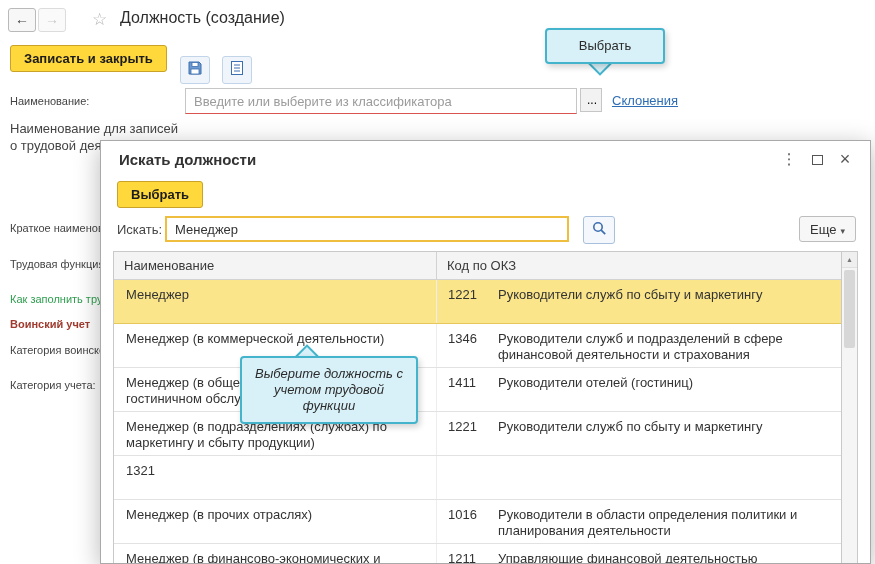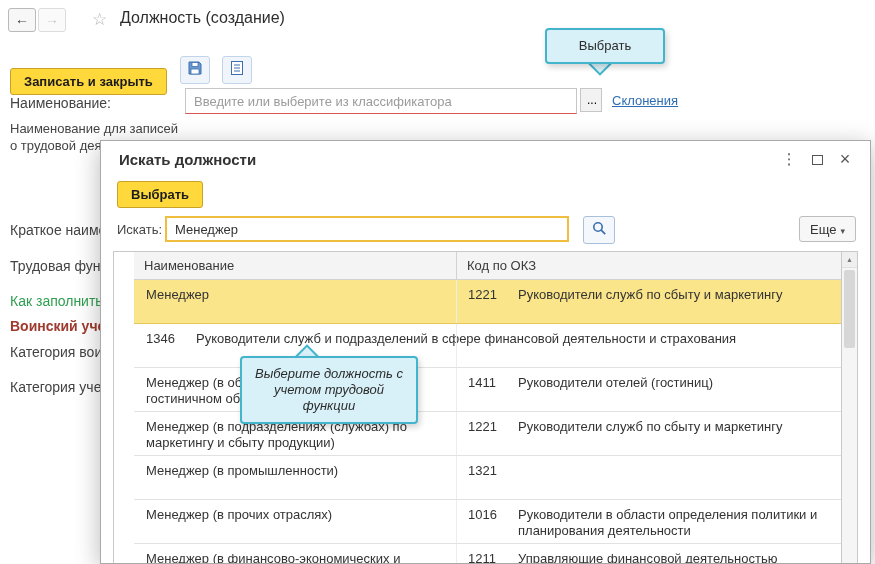--- a/index.html
+++ b/index.html
@@ -8,26 +8,26 @@
     background:#ffffff;font-family:"Liberation Sans",sans-serif;color:#333;
   }
   
   .navbtn{position:absolute;width:26px;height:22px;border:1px solid #b9b9b9;border-radius:3px;
     background:#f7f7f7;text-align:center;line-height:20px;font-size:14px;color:#3c3c3c;cursor:pointer;}
   .navbtn.disabled{color:#c9c9c9;background:#fafafa;border-color:#dcdcdc;}
   .star{position:absolute;left:92px;top:9px;font-size:17px;color:#b3b3b3;}
   .page-title{position:absolute;left:120px;top:9px;font-size:16px;color:#2e2e2e;}
   .btn-yellow{background:#ffd83c;border:1px solid #c9a227;border-radius:3px;
     font-size:13px;font-weight:600;color:#1c1c1c;padding:5px 13px;cursor:pointer;font-family:inherit;}
-  #save-close{position:absolute;left:10px;top:68px;}
+  #save-close{position:absolute;left:10px;top:45px;}
   .iconbtn{position:absolute;width:28px;height:26px;border:1px solid #c2d4e8;background:#eff5fb;
     border-radius:3px;display:flex;align-items:center;justify-content:center;cursor:pointer;}
   #ib-save{left:180px;top:56px;}
   #ib-list{left:222px;top:56px;}
-  .flabel{position:absolute;left:10px;font-size:14px;color:#444;white-space:nowrap;}
+  .flabel{position:absolute;left:10px;font-size:11px;color:#444;white-space:nowrap;}
   #name-label{top:95px;}
   #name-input{position:absolute;left:185px;top:88px;width:392px;height:24px;box-sizing:border-box;
     border:1px solid #c6c6c6;border-bottom:1px solid #d9534f;padding:12px 8px;font-size:13px;color:#333;
     font-family:inherit;}
   #name-input::placeholder{color:#9b9b9b;}
   #ellipsis-btn{position:absolute;left:580px;top:88px;width:22px;height:24px;border:1px solid #c6c6c6;
     background:#f2f2f2;font-size:12px;line-height:18px;text-align:center;cursor:pointer;font-family:inherit;}
   .link{color:#2e6db4;text-decoration:underline;font-size:13px;cursor:pointer;}
   #declensions{position:absolute;left:612px;top:93px;}
   #records-label{position:absolute;left:10px;top:120px;width:178px;font-size:13px;color:#444;line-height:17px;}
@@ -58,21 +58,21 @@
   #search-label{position:absolute;left:16px;top:81px;font-size:13px;color:#444;}
   #search-input{position:absolute;left:64px;top:75px;width:404px;height:26px;box-sizing:border-box;
     border:2px solid #efbe3f;padding:0 8px;font-size:13px;color:#333;font-family:inherit;}
   #search-btn{position:absolute;left:482px;top:75px;width:30px;height:26px;border:1px solid #a9c0dc;
     background:#f4f8fc;border-radius:3px;display:flex;align-items:center;justify-content:center;cursor:pointer;}
   #more-btn{position:absolute;right:14px;top:75px;height:26px;border:1px solid #bdbdbd;border-radius:3px;
     background:#f7f7f7;font-size:13px;color:#333;padding:4px 10px;cursor:pointer;font-family:inherit;}
   #more-btn .caret{font-size:9px;color:#555;margin-left:4px;}
   
   .tbl{position:absolute;left:12px;right:12px;top:110px;bottom:0;border:1px solid #c9c9c9;
-    border-bottom:none;display:flex;overflow:hidden;padding-left:20px;}
+    border-bottom:none;display:flex;overflow:hidden;}
   .grid{flex:1;display:flex;flex-direction:column;overflow:hidden;}
   .thead{display:flex;background:#f4f4f4;border-bottom:1px solid #d2d2d2;min-height:27px;
     align-items:stretch;font-size:13px;color:#3a3a3a;}
   .th-name{width:322px;padding:6px 8px 6px 10px;box-sizing:border-box;}
   .th-code{flex:1;padding:6px 8px 6px 10px;border-left:1px solid #d2d2d2;}
   .row{display:flex;position:relative;border-bottom:1px solid #e2e2e2;min-height:44px;
     box-sizing:border-box;font-size:13px;color:#333;cursor:pointer;}
   .row::before{content:"";position:absolute;left:322px;top:0;bottom:0;width:1px;background:#ededed;}
   .row.selected{background:#fbe58a;border-bottom:1px solid #e5c75c;}
   .cell-name{width:322px;padding:7px 10px 7px 12px;box-sizing:border-box;line-height:16px;}
@@ -163,35 +163,35 @@
         <div class="th-name">Наименование</div>
         <div class="th-code">Код по ОКЗ</div>
       </div>
 
       <div class="row selected">
         <div class="cell-name">Менеджер</div>
         <div class="cell-code">1221</div>
         <div class="cell-desc">Руководители служб по сбыту и маркетингу</div>
       </div>
       <div class="row">
+        <div class="cell-name">Менеджер (в коммерческой деятельности)</div>
         <div class="cell-code">1346</div>
         <div class="cell-desc">Руководители служб и подразделений в сфере финансовой деятельности и страхования</div>
       </div>
       <div class="row">
         <div class="cell-name">Менеджер (в общественном питании и гостиничном обслуживании)</div>
         <div class="cell-code">1411</div>
         <div class="cell-desc">Руководители отелей (гостиниц)</div>
       </div>
       <div class="row">
         <div class="cell-name">Менеджер (в подразделениях (службах) по маркетингу и сбыту продукции)</div>
         <div class="cell-code">1221</div>
         <div class="cell-desc">Руководители служб по сбыту и маркетингу</div>
       </div>
       <div class="row">
-        <div class="cell-name">Менеджер (в промышленности)</div>
         <div class="cell-code">1321</div>
       </div>
       <div class="row">
         <div class="cell-name">Менеджер (в прочих отраслях)</div>
         <div class="cell-code">1016</div>
         <div class="cell-desc">Руководители в области определения политики и планирования деятельности</div>
       </div>
       <div class="row">
         <div class="cell-name">Менеджер (в финансово-экономических и административных подразделениях (службах))</div>
         <div class="cell-code">1211</div>

